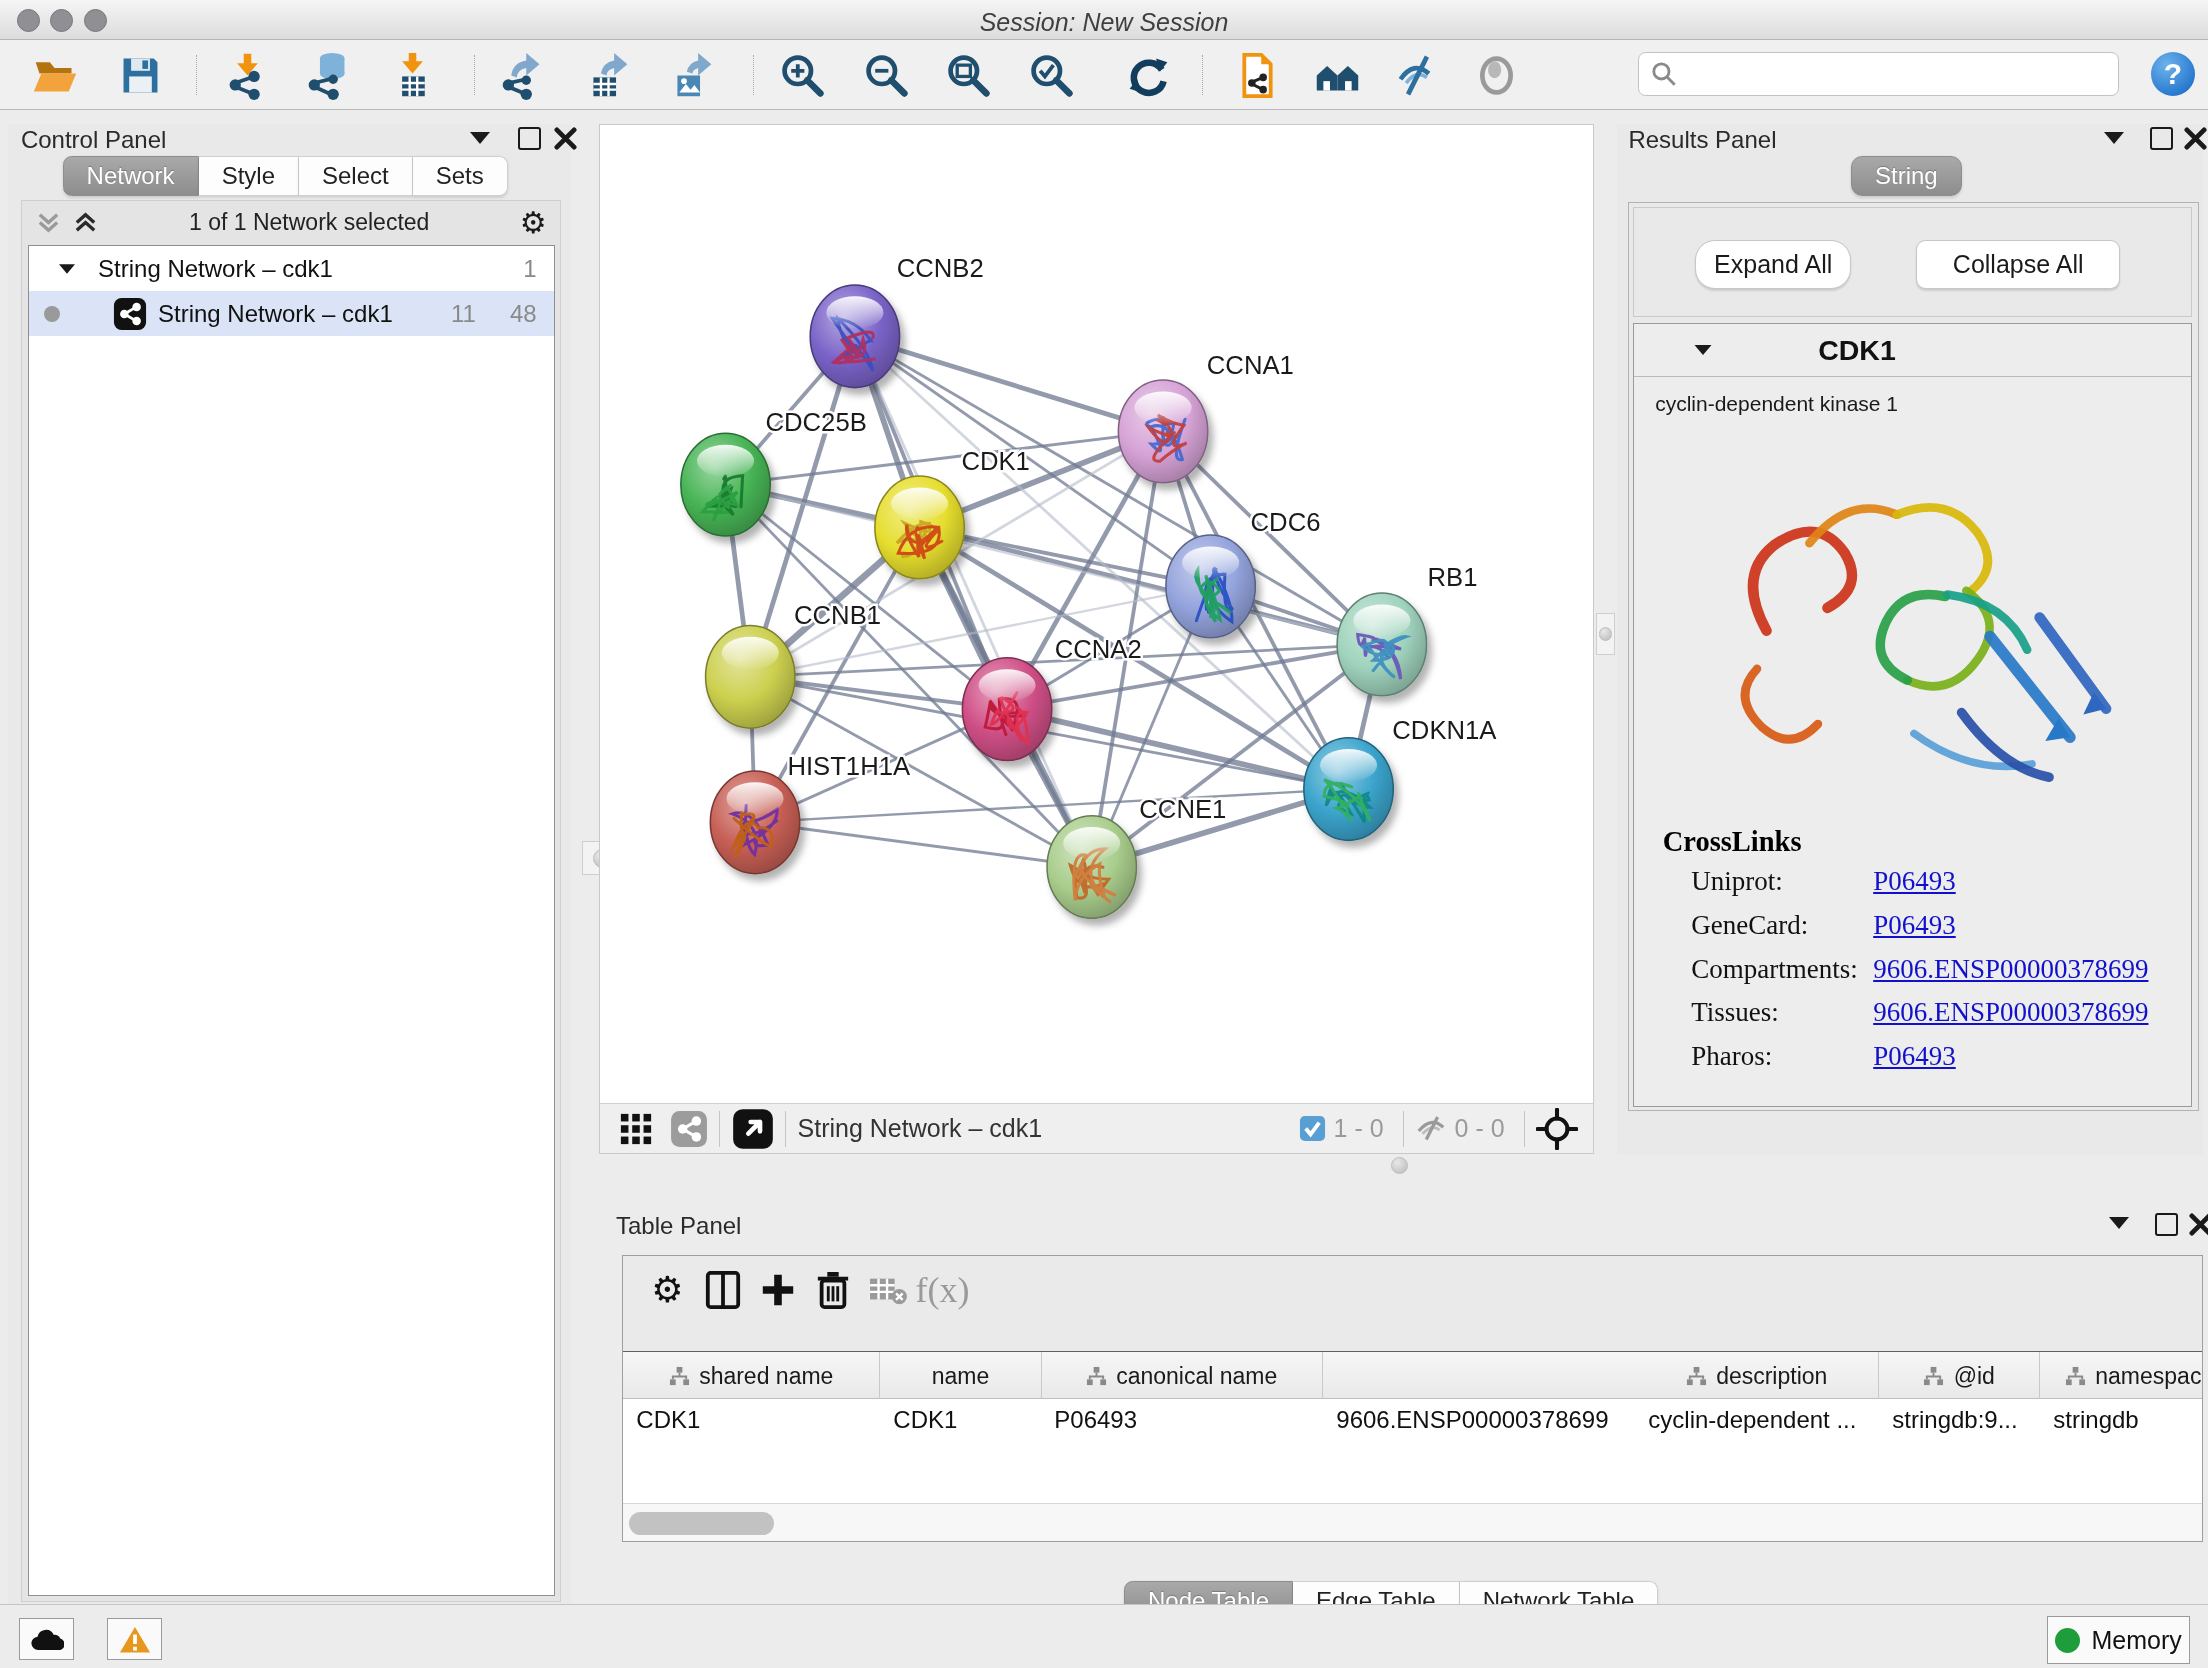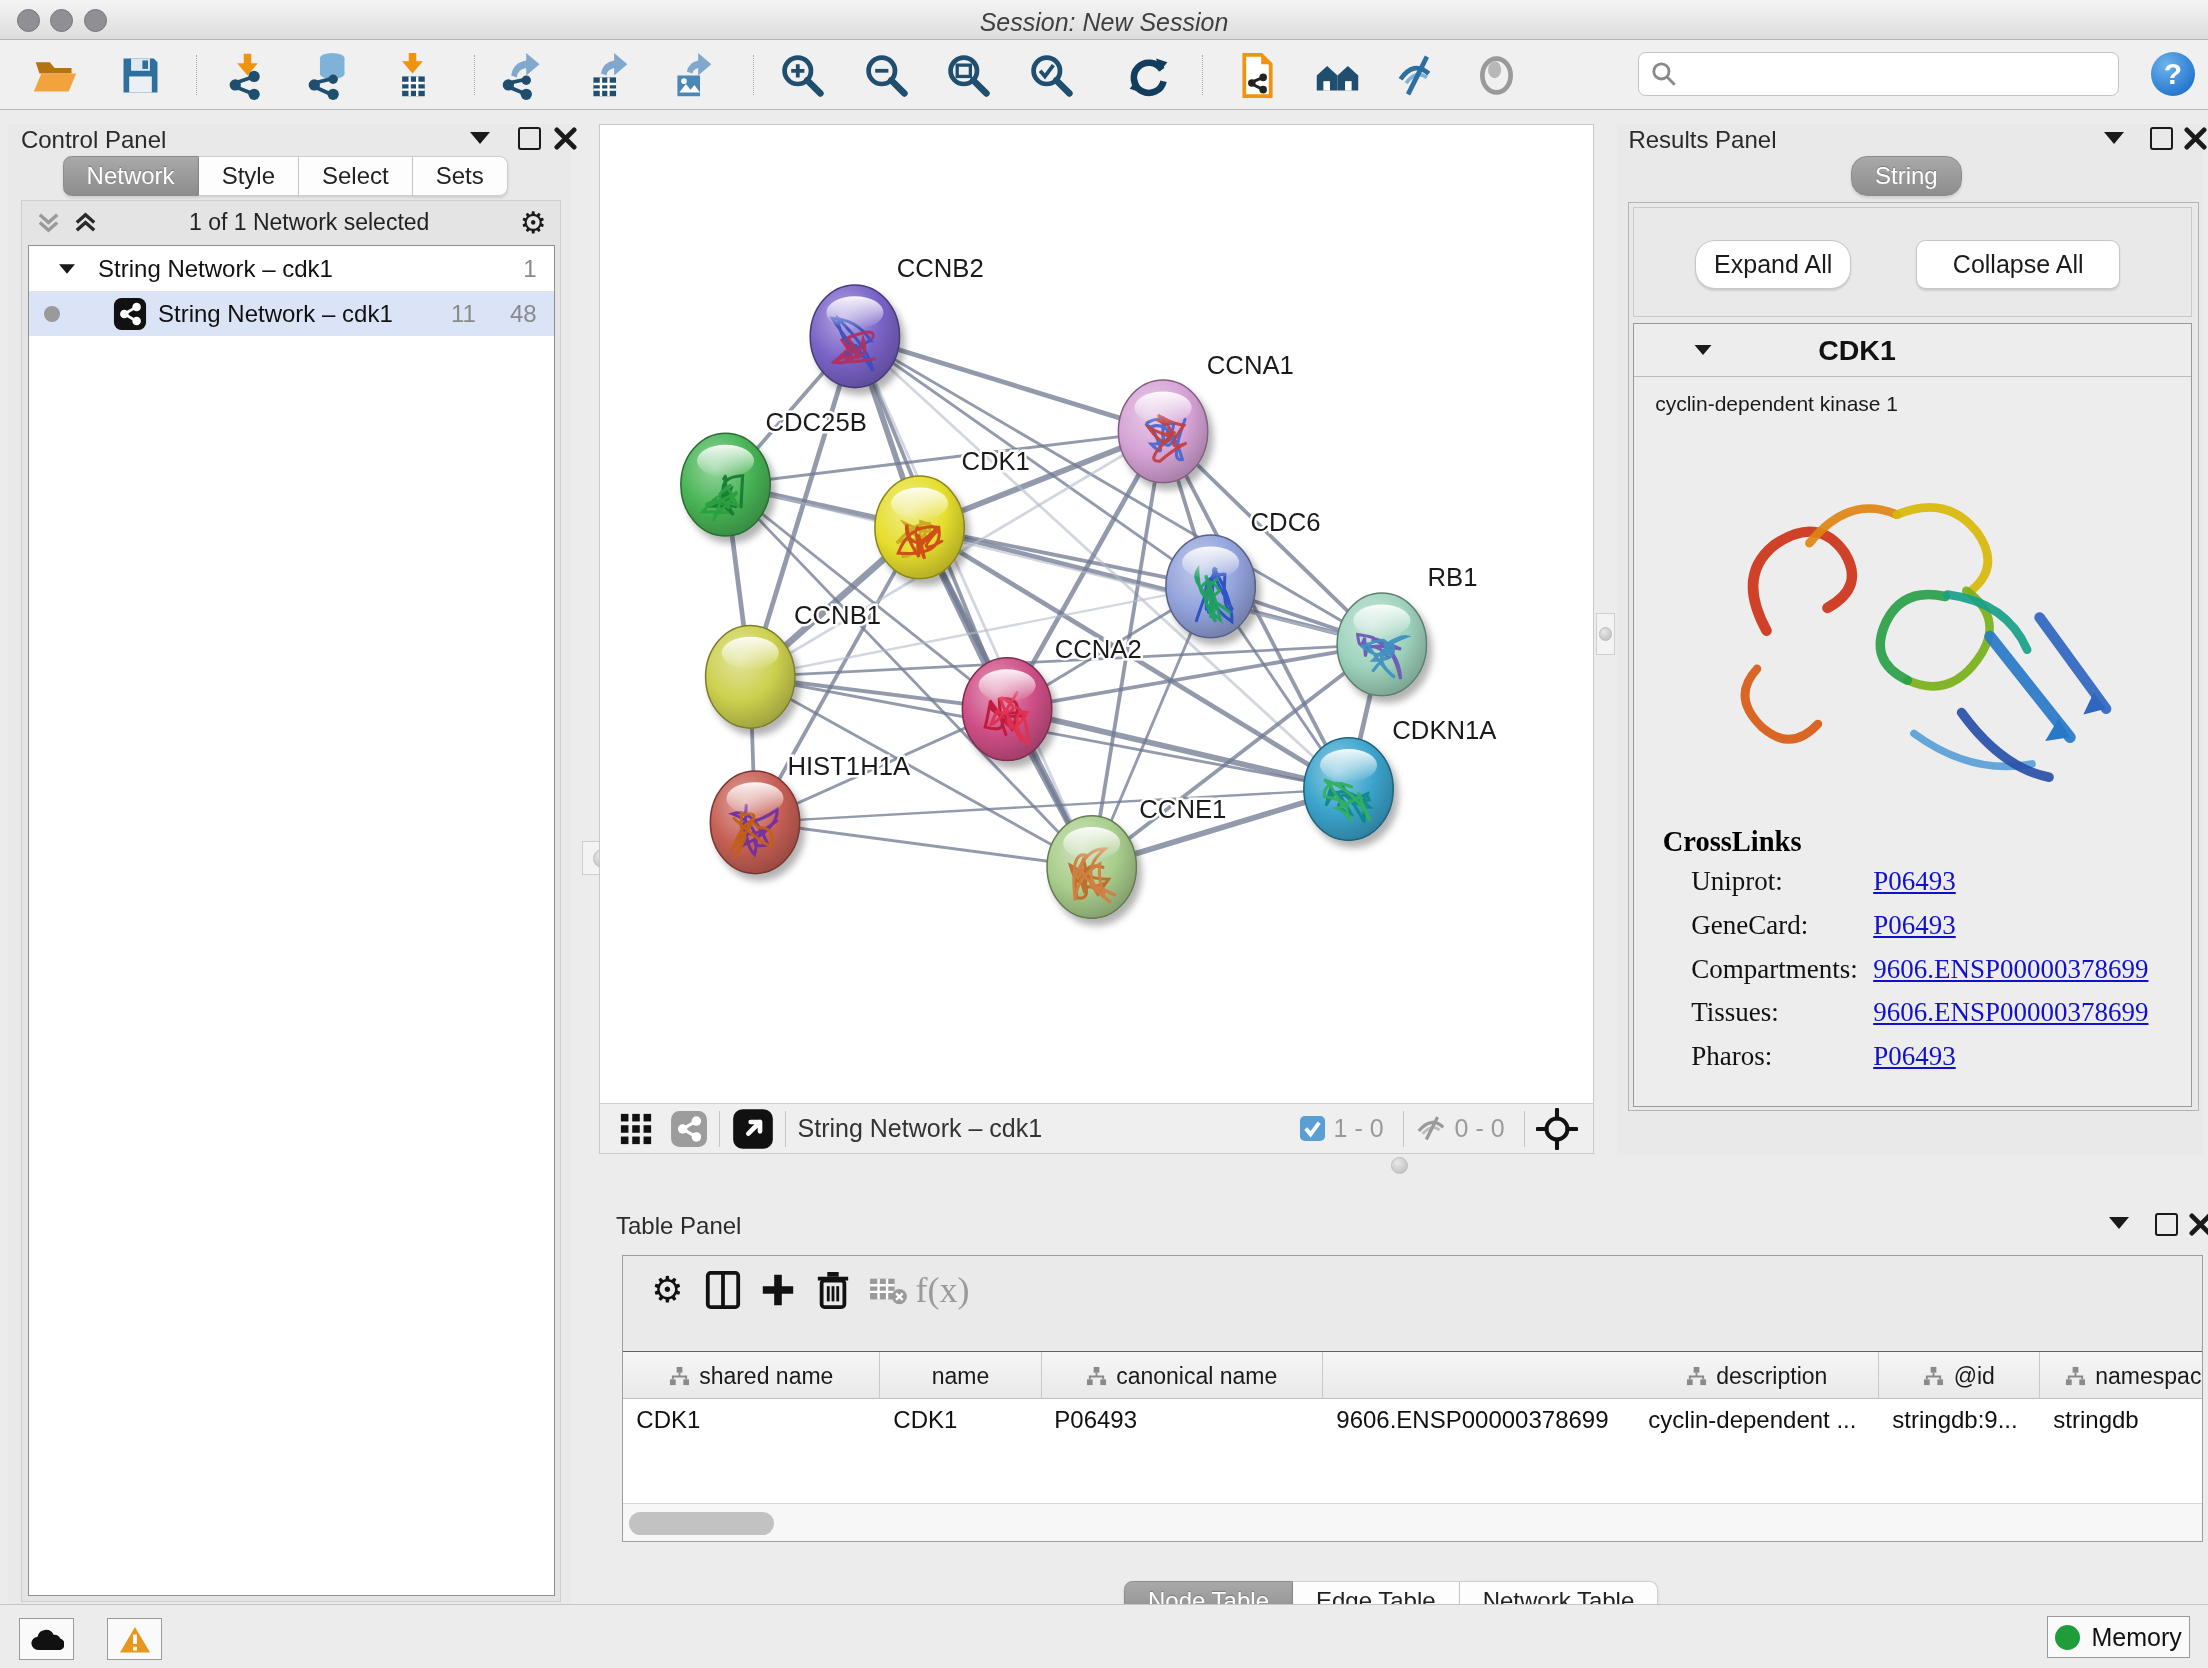--- a/index.html
+++ b/index.html
@@ -34,21 +34,21 @@
     border-top:12.4px solid #1a1a1a; }
   .sq { width:23px; height:23px; border:2.9px solid #1a1a1a; border-radius:2.9px; }
 
   
   .seg { display:flex; }
   .seg .tab { height:40px; display:flex; align-items:center; justify-content:center;
     font-size:24px; color:#222; background:#fdfdfd; border:1px solid #cfcfcf;
     border-left:none; padding:0 23px; cursor:pointer; box-shadow:0 1.9px 2.9px rgba(0,0,0,.12); }
   .seg .tab:first-child { border-left:1px solid #cfcfcf; border-radius:8.6px 0 0 8.6px; }
   .seg .tab:last-child { border-radius:0 8.6px 8.6px 0; }
-  .seg .tab.single { border-radius:16px; border-left:1px solid #cfcfcf; }
+  .seg .tab.single { border-radius:11px; border-left:1px solid #cfcfcf; }
   .seg .tab.sel { background:linear-gradient(#a9a9a9,#8d8d8d); color:#fff; border-color:#8d8d8d;
     text-shadow:0 -1px 1px rgba(0,0,0,.25); }
 
   
   #control-panel { left:7.6px; top:124px; width:563px; height:1480px; background:#e9e9e9; }
   #cp-list-wrap { left:13.3px; top:76px; width:540px; height:1402px; background:#e4e4e4;
     border:1px solid #cfcfcf; }
   #cp-list-head { height:42px; display:flex; align-items:center; }
   #cp-list-head .hd-txt { flex:1; text-align:center; font-size:23px; color:#222; }
   #cp-white { left:5.7px; top:44px; width:527px; height:1351px; background:#fff; border:1.9px solid #8f8f8f; }
@@ -99,21 +99,21 @@
   .td-cell { position:absolute; top:0; height:42px; display:flex; align-items:center;
     padding-left:13.3px; font-size:24px; color:#111; overflow:hidden; white-space:nowrap; }
   #tbl-hscroll { position:absolute; left:0; bottom:0; width:1579px; height:38px; background:#f7f7f7; border-top:1px solid #d8d8d8; }
   #tbl-thumb { position:absolute; left:5.7px; top:7.6px; width:145px; height:23px; border-radius:11.4px; background:#c2c2c2; cursor:pointer; }
   .fork-ic { margin-right:9.5px; }
 
   
   #statusbar { left:0; top:1604px; width:2208px; height:65px; background:#ececec; border-top:1px solid #c5c5c5; }
   .st-btn { top:13.3px; height:42px; background:#fafafa; border:1.9px solid #9a9a9a; display:flex;
     align-items:center; justify-content:center; cursor:pointer; }
-  #memory-btn { left:2047px; top:11.4px; width:143px; height:42px; font-size:25px; color:#111; gap:11.4px; }
+  #memory-btn { left:2047px; top:11.4px; width:143px; height:48px; font-size:25px; color:#111; gap:11.4px; }
   .green-dot { width:25px; height:25px; border-radius:50%; background:#1f9d3a; }
 
   text.nlabel { font-size:27px; fill:#1a1a1a; stroke:#ffffff; stroke-width:5px; paint-order:stroke; font-family:"Liberation Sans","DejaVu Sans",sans-serif; }
 </style>
 </head>
 <body>
 
 <div id="titlebar" class="abs">
   <div class="tl abs" style="left:17px"></div>
   <div class="tl abs" style="left:50px"></div>

